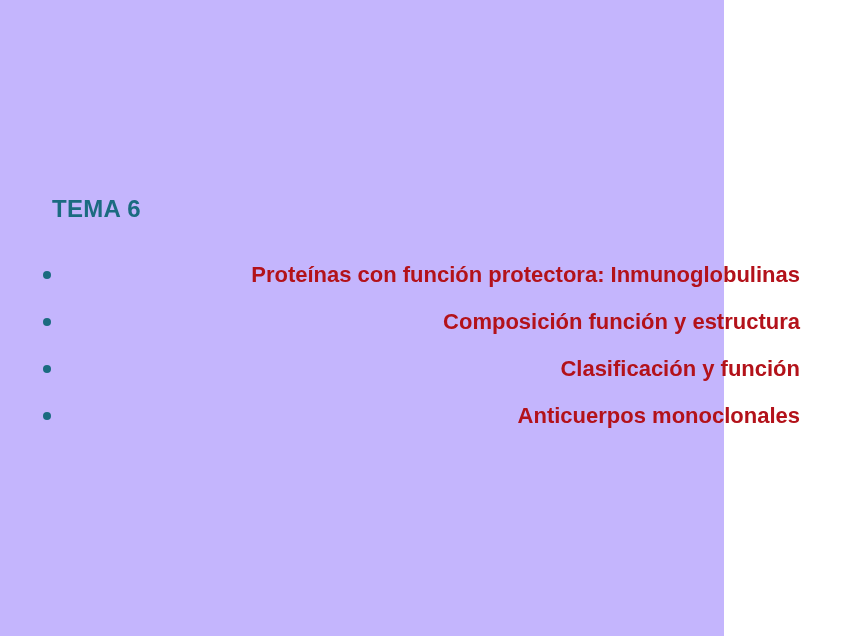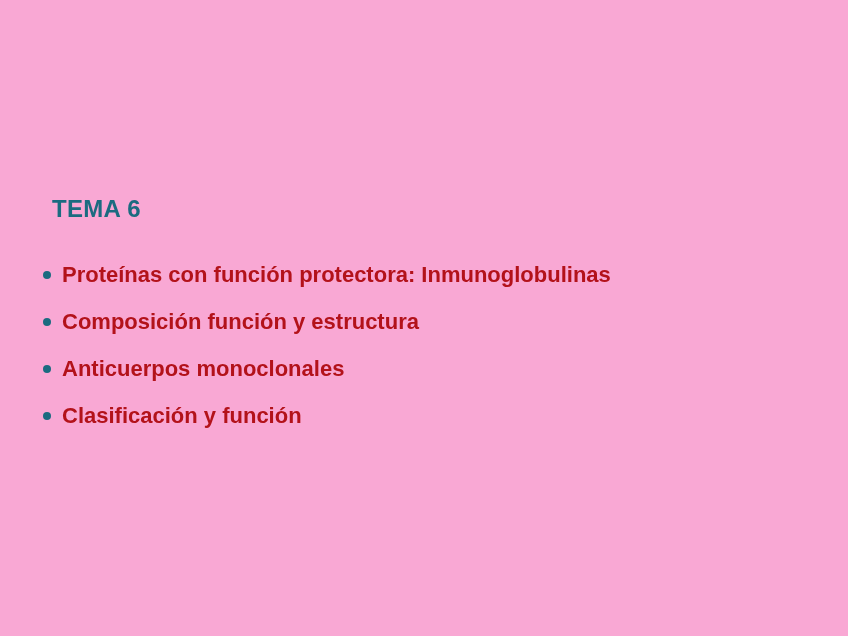--- a/index.html
+++ b/index.html
@@ -10,23 +10,23 @@
   body {
     width: 848px;
     height: 636px;
     background: #ffffff;
     font-family: "Liberation Sans", sans-serif;
     overflow: hidden;
   }
 
   .slide {
     position: relative;
-    width: 848px;
+    width: 724px;
     height: 636px;
-    background: #f9a8d4;
+    background: #c4b5fd;
     text-decoration: underline;
   }
 
   .slide-title {
     position: absolute;
     left: 52px;
     top: 195px;
     font-size: 24px;
     font-weight: bold;
     color: #1b6b80;
@@ -36,20 +36,21 @@
   }
 
   .bullet-list {
     position: absolute;
     left: 40px;
     top: 258px;
     width: 760px;
     margin: 0;
     padding: 0;
     list-style: none;
+    text-align: right;
   }
 
   .bullet-item {
     position: relative;
     display: block;
     padding-left: 22px;
     margin: 0 0 13px 0;
     font-size: 22px;
     font-weight: bold;
     color: #b3121a;
@@ -89,23 +90,23 @@
       <span class="bullet-text">Proteínas con función protectora: Inmunoglobulinas</span>
     </li>
 
     <li class="bullet-item">
       <span class="bullet-dot"></span>
       <span class="bullet-text">Composición función y estructura</span>
     </li>
 
     <li class="bullet-item">
       <span class="bullet-dot"></span>
-      <span class="bullet-text">Anticuerpos monoclonales</span>
+      <span class="bullet-text">Clasificación y función</span>
     </li>
 
     <li class="bullet-item">
       <span class="bullet-dot"></span>
-      <span class="bullet-text">Clasificación y función</span>
+      <span class="bullet-text">Anticuerpos monoclonales</span>
     </li>
 
   </ul>
 
 </div>
 
 </body></html>

